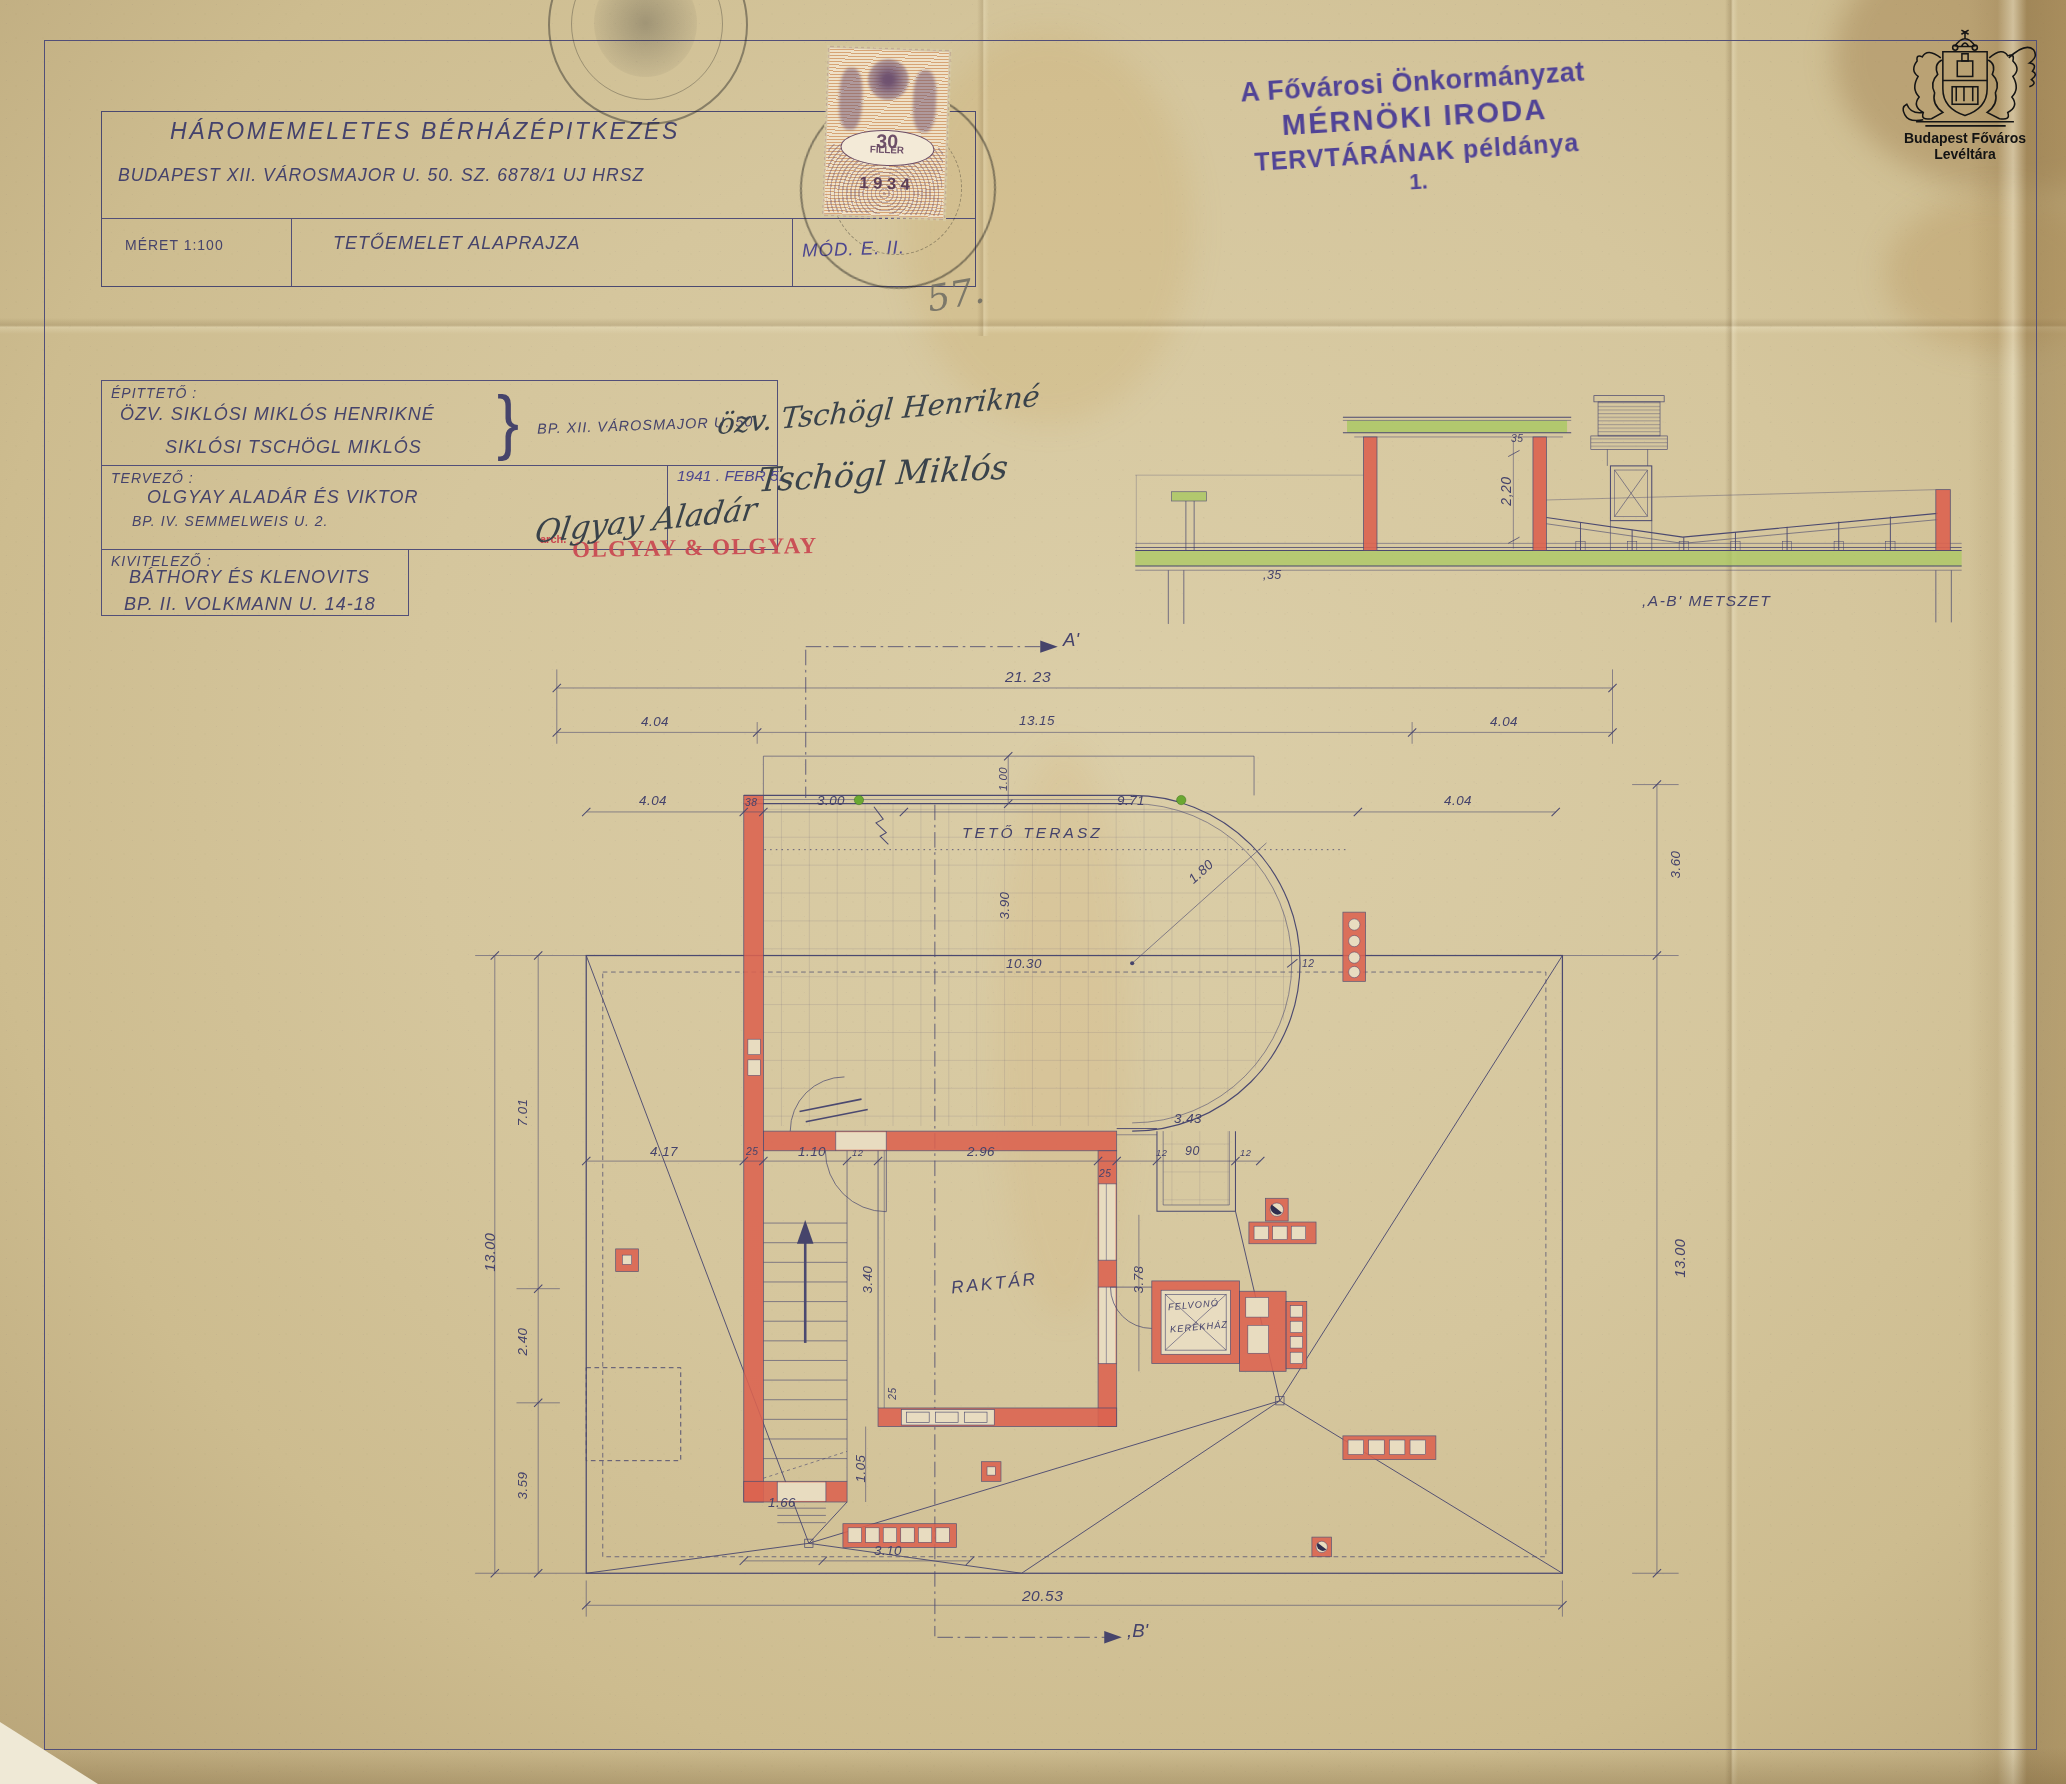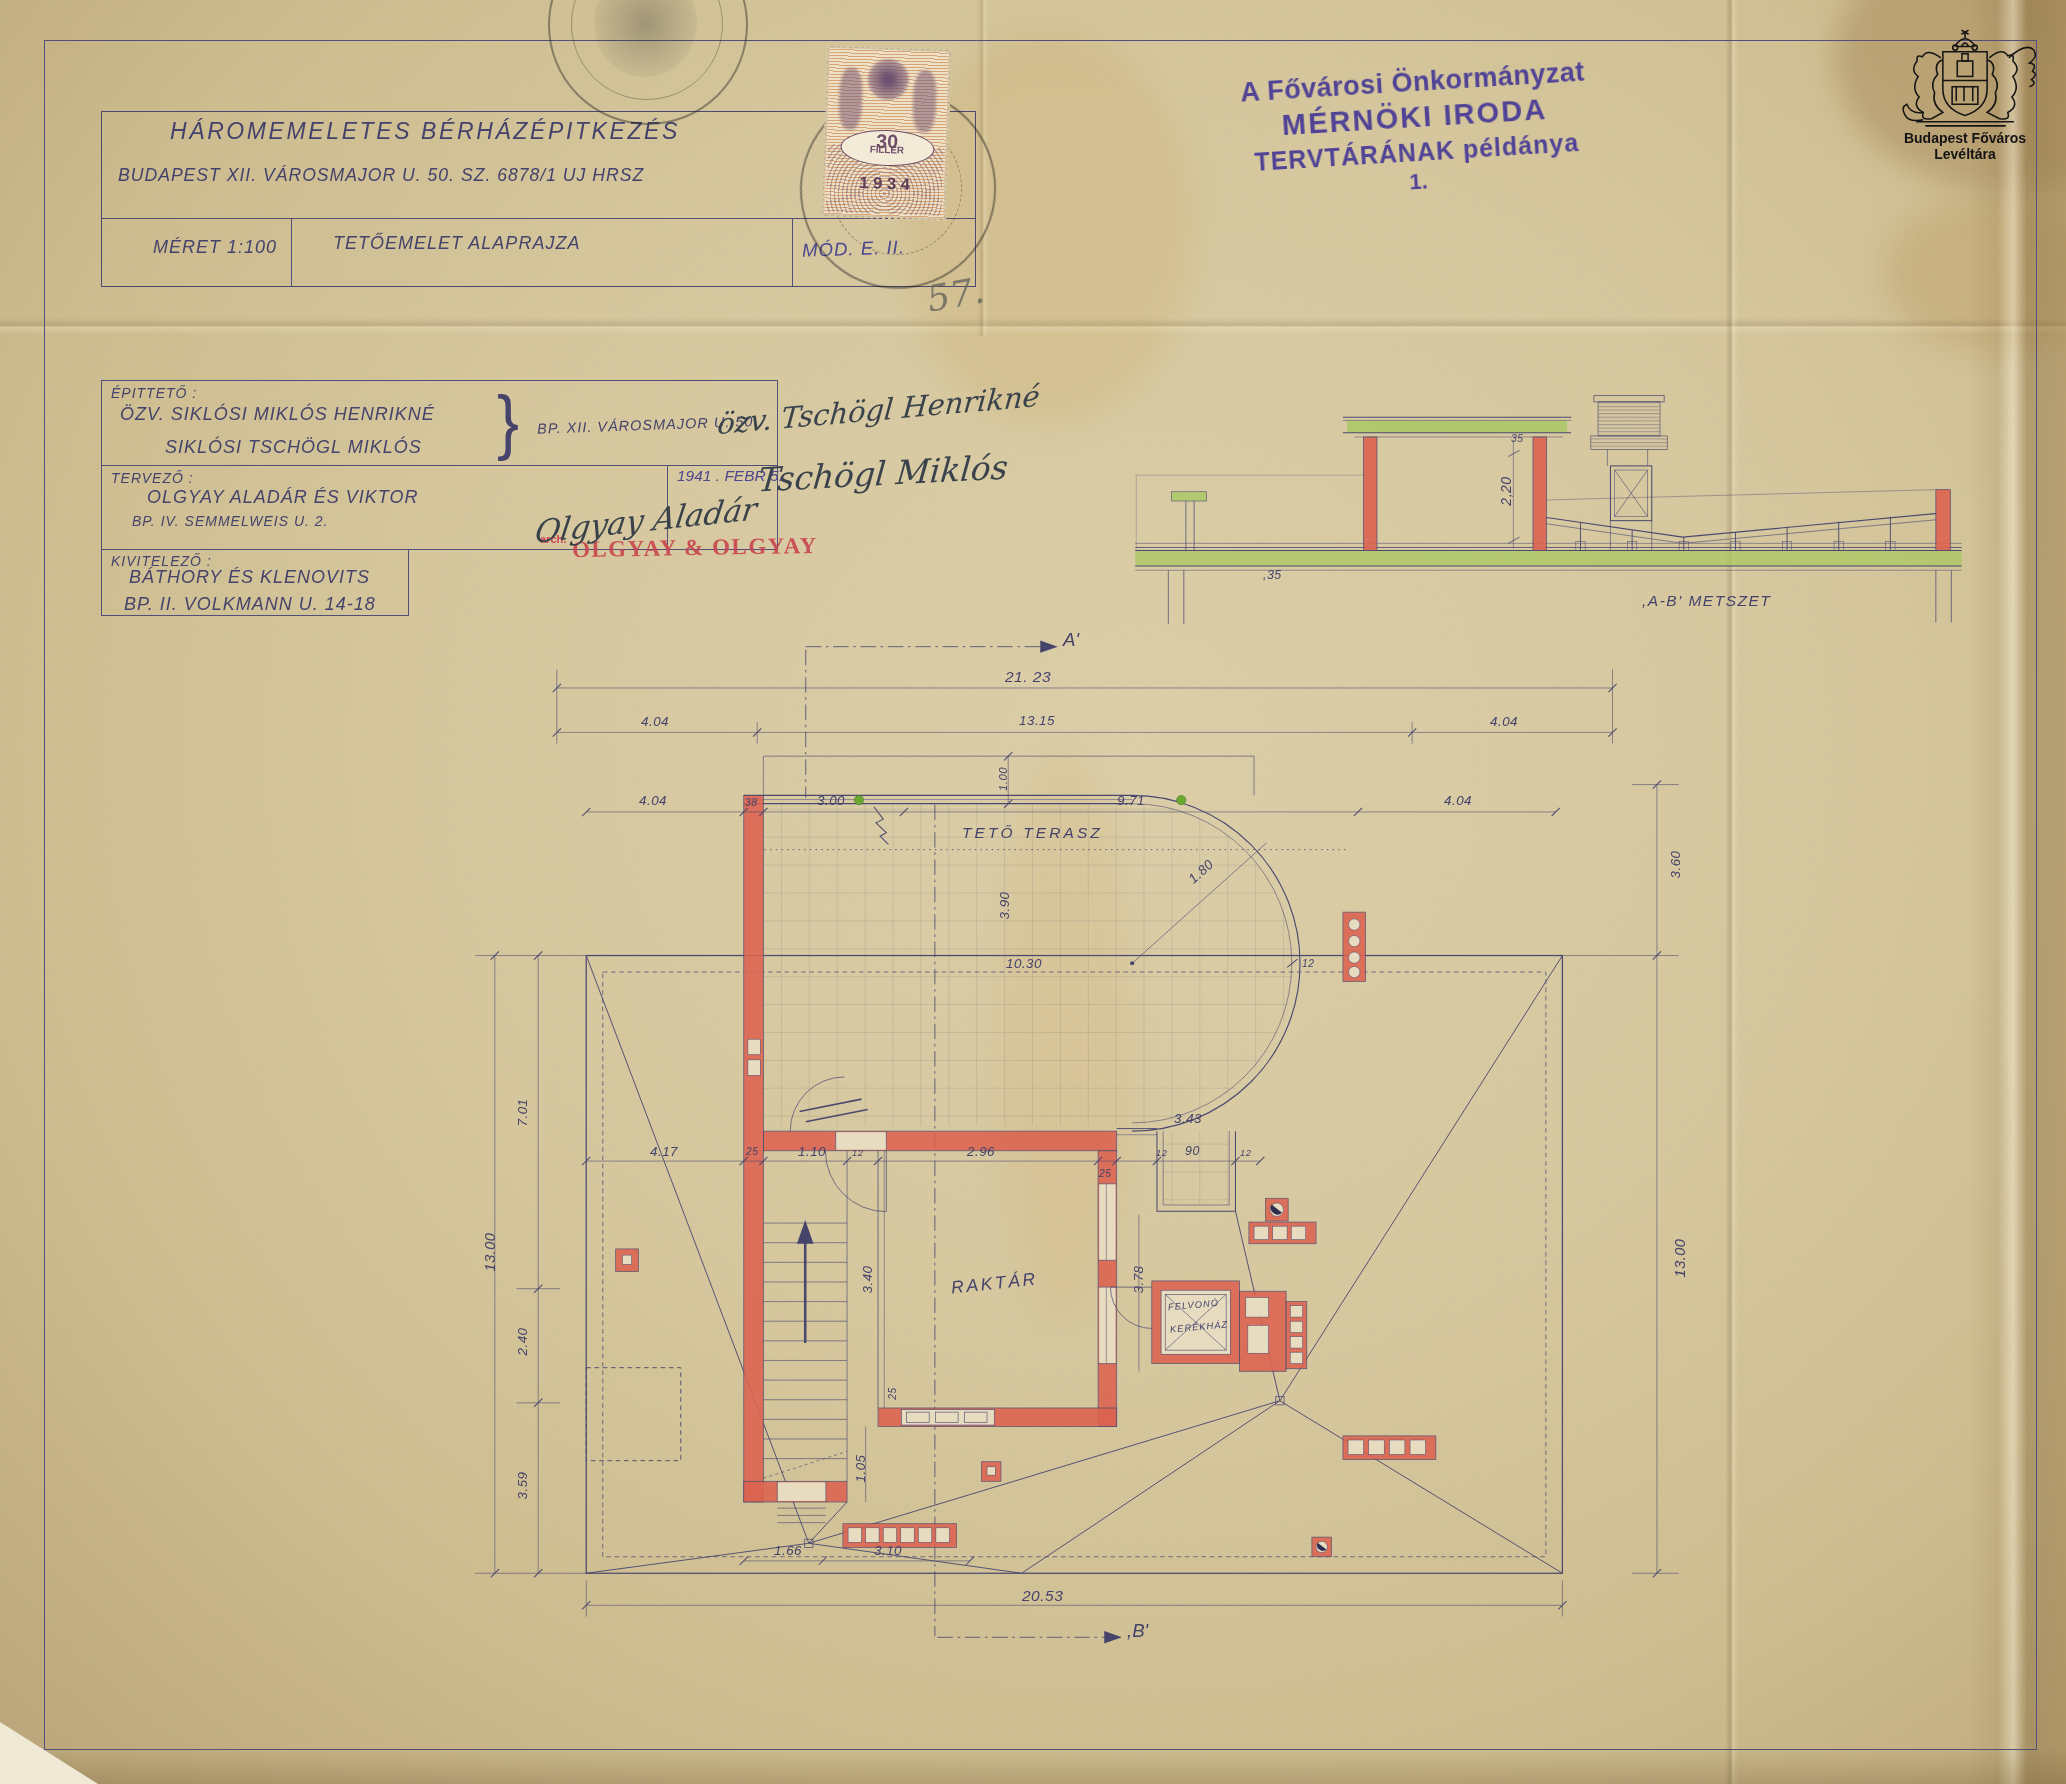--- a/index.html
+++ b/index.html
@@ -39,21 +39,21 @@
   <div class="inkline" style="left:44px;top:40px;width:1px;height:1710px;"></div>
   <div class="inkline" style="left:2036px;top:40px;width:1px;height:1710px;"></div>
 
   <div class="abs" style="left:101px;top:111px;width:873px;height:174px;border:1px solid #4b4970;">
     <div class="inkline" style="left:0;top:106px;width:873px;height:1px;"></div>
     <div class="inkline" style="left:189px;top:106px;width:1px;height:68px;"></div>
     <div class="inkline" style="left:690px;top:106px;width:1px;height:68px;"></div>
   </div>
   <span class="lbl" style="left:170px;top:118px;font-size:23px;font-style:italic;letter-spacing:2.6px;color:#44426c;">HÁROMEMELETES   BÉRHÁZÉPITKEZÉS</span>
   <span class="lbl" style="left:118px;top:165px;font-size:17.6px;font-style:italic;letter-spacing:1px;color:#44426c;">BUDAPEST  XII.  VÁROSMAJOR  U.  50. SZ.  6878/1  UJ  HRSZ</span>
-  <span class="lbl" style="left:125px;top:237px;font-size:18px;font-style:italic;letter-spacing:1px;margin-left:28px;">MÉRET  1:100</span>
+  <span class="lbl" style="left:125px;top:237px;font-size:14px;letter-spacing:1px;">MÉRET  1:100</span>
   <span class="lbl" style="left:333px;top:233px;font-size:18px;font-style:italic;letter-spacing:1px;">TETŐEMELET   ALAPRAJZA</span>
   <span class="lbl" style="left:802px;top:238px;font-size:18.6px;font-style:italic;letter-spacing:1px;color:#4d478f;transform:rotate(-2deg);">MÓD.   E.  II.</span>
   <span class="lbl hand" style="left:927px;top:274px;font-size:36px;color:#6e6c63;transform:rotate(-10deg);opacity:.85;">57.</span>
 
   <div class="ring" style="left:548px;top:-75px;width:196px;height:196px;border:2.6px solid rgba(30,30,30,.42);"></div>
   <div class="ring" style="left:571px;top:-52px;width:150px;height:150px;border:1.5px solid rgba(30,30,30,.30);"></div>
   <div class="ring" style="left:594px;top:-31px;width:103px;height:108px;background:radial-gradient(rgba(35,35,35,.28),rgba(35,35,35,.05) 70%);"></div>
   <div class="ring" style="left:800px;top:89px;width:192px;height:196px;border:2.6px solid rgba(25,25,25,.45);transform:rotate(12deg);"></div>
   <div class="ring" style="left:831px;top:121px;width:129px;height:132px;border:1.5px dashed rgba(25,25,25,.33);"></div>
 
@@ -480,21 +480,21 @@
   <span class="lbl dim" style="left:1156px;top:1148px;font-size:9.3px;">12</span>
   <span class="lbl dim" style="left:1185px;top:1144px;font-size:12.4px;">90</span>
   <span class="lbl dim" style="left:1240px;top:1148px;font-size:9.3px;">12</span>
   <span class="lbl dim" style="left:853px;top:1272px;transform:rotate(-90deg);">3.40</span>
   <span class="lbl dim" style="left:1124px;top:1272px;transform:rotate(-90deg);">3.78</span>
   <span class="lbl dim" style="left:886px;top:1388px;font-size:10.3px;transform:rotate(-90deg);">25</span>
   <span class="lbl dim" style="left:846px;top:1461px;transform:rotate(-90deg);">1.05</span>
   <span class="lbl" style="left:951px;top:1273px;font-size:17.6px;font-style:italic;letter-spacing:2.6px;transform:rotate(-6deg);">RAKTÁR</span>
   <span class="lbl" style="left:1168px;top:1300px;font-size:9.3px;font-style:italic;letter-spacing:1px;transform:rotate(-5deg);">FELVONÓ</span>
   <span class="lbl" style="left:1170px;top:1322px;font-size:9.3px;font-style:italic;letter-spacing:1px;transform:rotate(-5deg);">KERÉKHÁZ</span>
-  <span class="lbl dim" style="left:768px;top:1543px;margin-left:6px;">1.66</span>
+  <span class="lbl dim" style="left:768px;top:1495px;">1.66</span>
   <span class="lbl dim" style="left:874px;top:1543px;">3.10</span>
   <span class="lbl dim" style="left:1022px;top:1587px;font-size:15.5px;">20.53</span>
   <span class="lbl" style="left:1063px;top:629px;font-size:18.6px;font-style:italic;">A'</span>
   <span class="lbl" style="left:1127px;top:1620px;font-size:18.6px;font-style:italic;">,B'</span>
 
   <span class="lbl dim" style="left:1511px;top:433px;font-size:10.3px;">35</span>
   <span class="lbl dim" style="left:1491px;top:483px;font-size:14px;transform:rotate(-90deg);">2,20</span>
   <span class="lbl dim" style="left:1239px;top:568px;font-size:12.4px;margin-left:24px;">,35</span>
   <span class="lbl" style="left:1642px;top:592px;font-size:15.5px;font-style:italic;letter-spacing:1.5px;">,A-B'  METSZET</span>
 

